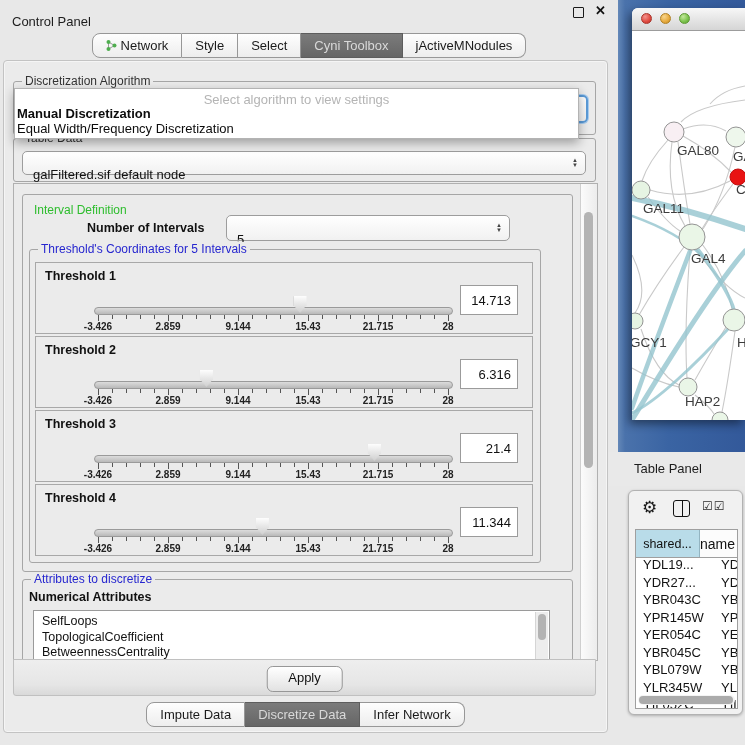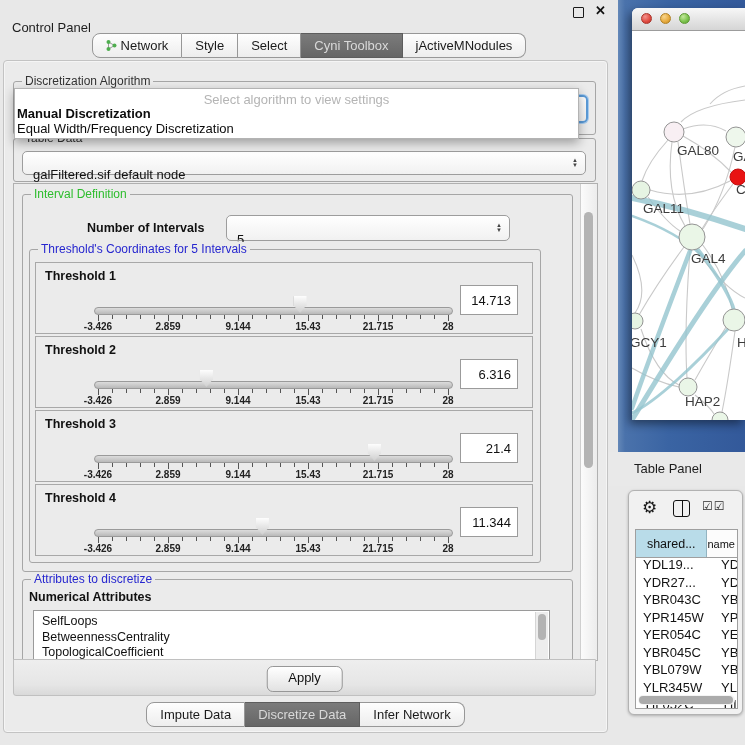--- a/index.html
+++ b/index.html
@@ -4,42 +4,42 @@
 <style>
   html,body{margin:0;padding:0;}
   body{
     width:745px;height:745px;position:relative;overflow:hidden;
     background:#e8e8e8;
     font-family:"Liberation Sans", sans-serif;
     -webkit-font-smoothing:antialiased;
   }
   
   .titlebar{position:absolute;left:0;top:0;width:618px;height:24px;}
-  .titlebar .title{position:absolute;left:12px;top:20px;font-size:13px;color:#1d1d1d;}
+  .titlebar .title{position:absolute;left:12px;top:14px;font-size:13px;color:#1d1d1d;}
   .win-float{position:absolute;right:34px;top:7px;width:9px;height:9px;border:1.6px solid #1a1a1a;border-radius:1px;}
   .win-close{position:absolute;right:12px;top:3px;font-size:13px;font-weight:700;color:#111;}
   .toptabs{position:absolute;left:0;top:33px;width:618px;display:flex;justify-content:center;}
   .tab{
     height:23px;line-height:23px;padding:0 13px;font-size:13px;color:#1b1b1b;
     background:linear-gradient(#fefefe,#ededed);
     border:1px solid #979797;border-left:none;display:flex;align-items:center;gap:4px;
   }
   .tab:first-child{border-left:1px solid #979797;border-radius:8px 0 0 8px;}
   .tab:last-child{border-radius:0 8px 8px 0;}
   .tab.selected{background:linear-gradient(#7b7b7b,#666);color:#d9d9d9;border-color:#5d5d5d;align-items:flex-end;}
   .bottomtabs{position:absolute;left:3px;top:702px;width:605px;display:flex;justify-content:center;}
   .panel-outer{
     position:absolute;left:3px;top:60px;width:603px;height:671px;
     background:#ebebeb;border:1px solid #c3c3c3;border-radius:4px;
     box-shadow:inset 0 0 0 1px #f5f5f5;
   }
   
   .tborder{position:absolute;border:1px solid #a6a6a6;border-radius:3px;}
   .tlegend{position:absolute;top:-8px;left:8px;background:#ebebeb;padding:0 3px;font-size:12px;color:#333;white-space:nowrap;}
-  .tlegend.green{color:#2dbd2d;}
+  .tlegend.green{color:#2dbd2d;margin-top:16px;}
   .tlegend.blue{color:#2626cf;}
   
   .combo{
     position:absolute;background:linear-gradient(#ffffff,#f1f1f1);
     border:1px solid #9d9d9d;border-radius:5px;font-size:13px;color:#111;
   }
   .combo .ctext{position:absolute;left:10px;top:50%;transform:translateY(-50%);margin-top:11px;}
   .combo .arrows{position:absolute;right:7px;top:50%;transform:translateY(-50%);font-size:6px;line-height:5px;color:#444;text-align:center;}
   .combo.focused{border:2px solid #5b9bd8;box-shadow:0 0 0 1px #a8cdf0;}
   
@@ -105,21 +105,21 @@
     border:1px solid #b2b2b2;border-radius:6px;box-shadow:0 1px 3px rgba(0,0,0,0.25);}
   .tp-toolbar{position:relative;height:36px;}
   .gear{position:absolute;left:13px;top:6px;font-size:17px;color:#1a1a1a;}
   .splitcol{position:absolute;left:44px;top:9px;width:15px;height:15px;border:1.7px solid #111;border-radius:3px;}
   .splitcol:after{content:"";position:absolute;left:50%;top:0;bottom:0;width:1.7px;background:#111;}
   .cbpair{position:absolute;left:73px;top:8px;font-size:12px;color:#2a2a2a;letter-spacing:1px;}
   .tp-table{position:absolute;left:6px;top:38px;width:103px;height:180px;background:#fff;border:1px solid #9f9f9f;overflow:hidden;box-sizing:border-box;}
   .tp-head{display:flex;height:27px;border-bottom:1px solid #9f9f9f;}
   .tp-head .c1{width:78px;background:#b9dce9;border-right:1px solid #93b4c1;font-size:12.5px;color:#111;
     display:flex;align-items:center;justify-content:center;}
-  .tp-head .c2{flex:1;background:#fcfcfc;font-size:11px;color:#111;display:flex;align-items:center;justify-content:flex-end;padding-right:2px;}
+  .tp-head .c2{flex:1;background:#fcfcfc;font-size:14px;color:#111;display:flex;align-items:center;justify-content:flex-end;padding-right:2px;}
   .tp-rows{position:absolute;left:0;top:27px;right:0;height:152px;overflow:hidden;}
   .tp-row{display:flex;height:17.5px;font-size:13px;color:#131313;}
   .tp-row .c1{width:78px;padding-left:7px;box-sizing:border-box;white-space:nowrap;overflow:hidden;}
   .tp-row .c2{flex:1;padding-left:7px;white-space:nowrap;overflow:hidden;}
   .tp-hscroll{position:absolute;left:2px;right:2px;bottom:3px;height:10px;background:#f4f4f4;border-radius:5px;}
   .tp-hscroll .thumb{position:absolute;left:1px;top:1px;height:8px;width:97%;background:#ababab;border-radius:4px;}
   
   .blabel{font-weight:700;font-size:12.5px;color:#111;position:absolute;}
 </style>
 </head>
@@ -341,22 +341,22 @@
           </div>
       </div>
     </div>
 
     <div class="tborder" style="left:8px;top:395px;width:549px;height:120px;">
       <span class="tlegend blue">Attributes to discretize</span>
       <span class="blabel" style="left:6px;top:10px;">Numerical Attributes</span>
       <div class="attr-list">
         <div id="attrItems" style="padding-top:3px;">
             <div class="attr-item">SelfLoops</div>
+            <div class="attr-item">TopologicalCoefficient</div>
             <div class="attr-item">BetweennessCentrality</div>
-            <div class="attr-item">TopologicalCoefficient</div>
           </div>
         <div class="attr-scroll">
             <div class="thumb"></div>
           </div>
       </div>
     </div>
 
     <div class="vscroll">
       <div class="thumb" style="top:28px;height:256px;"></div>
     </div>

